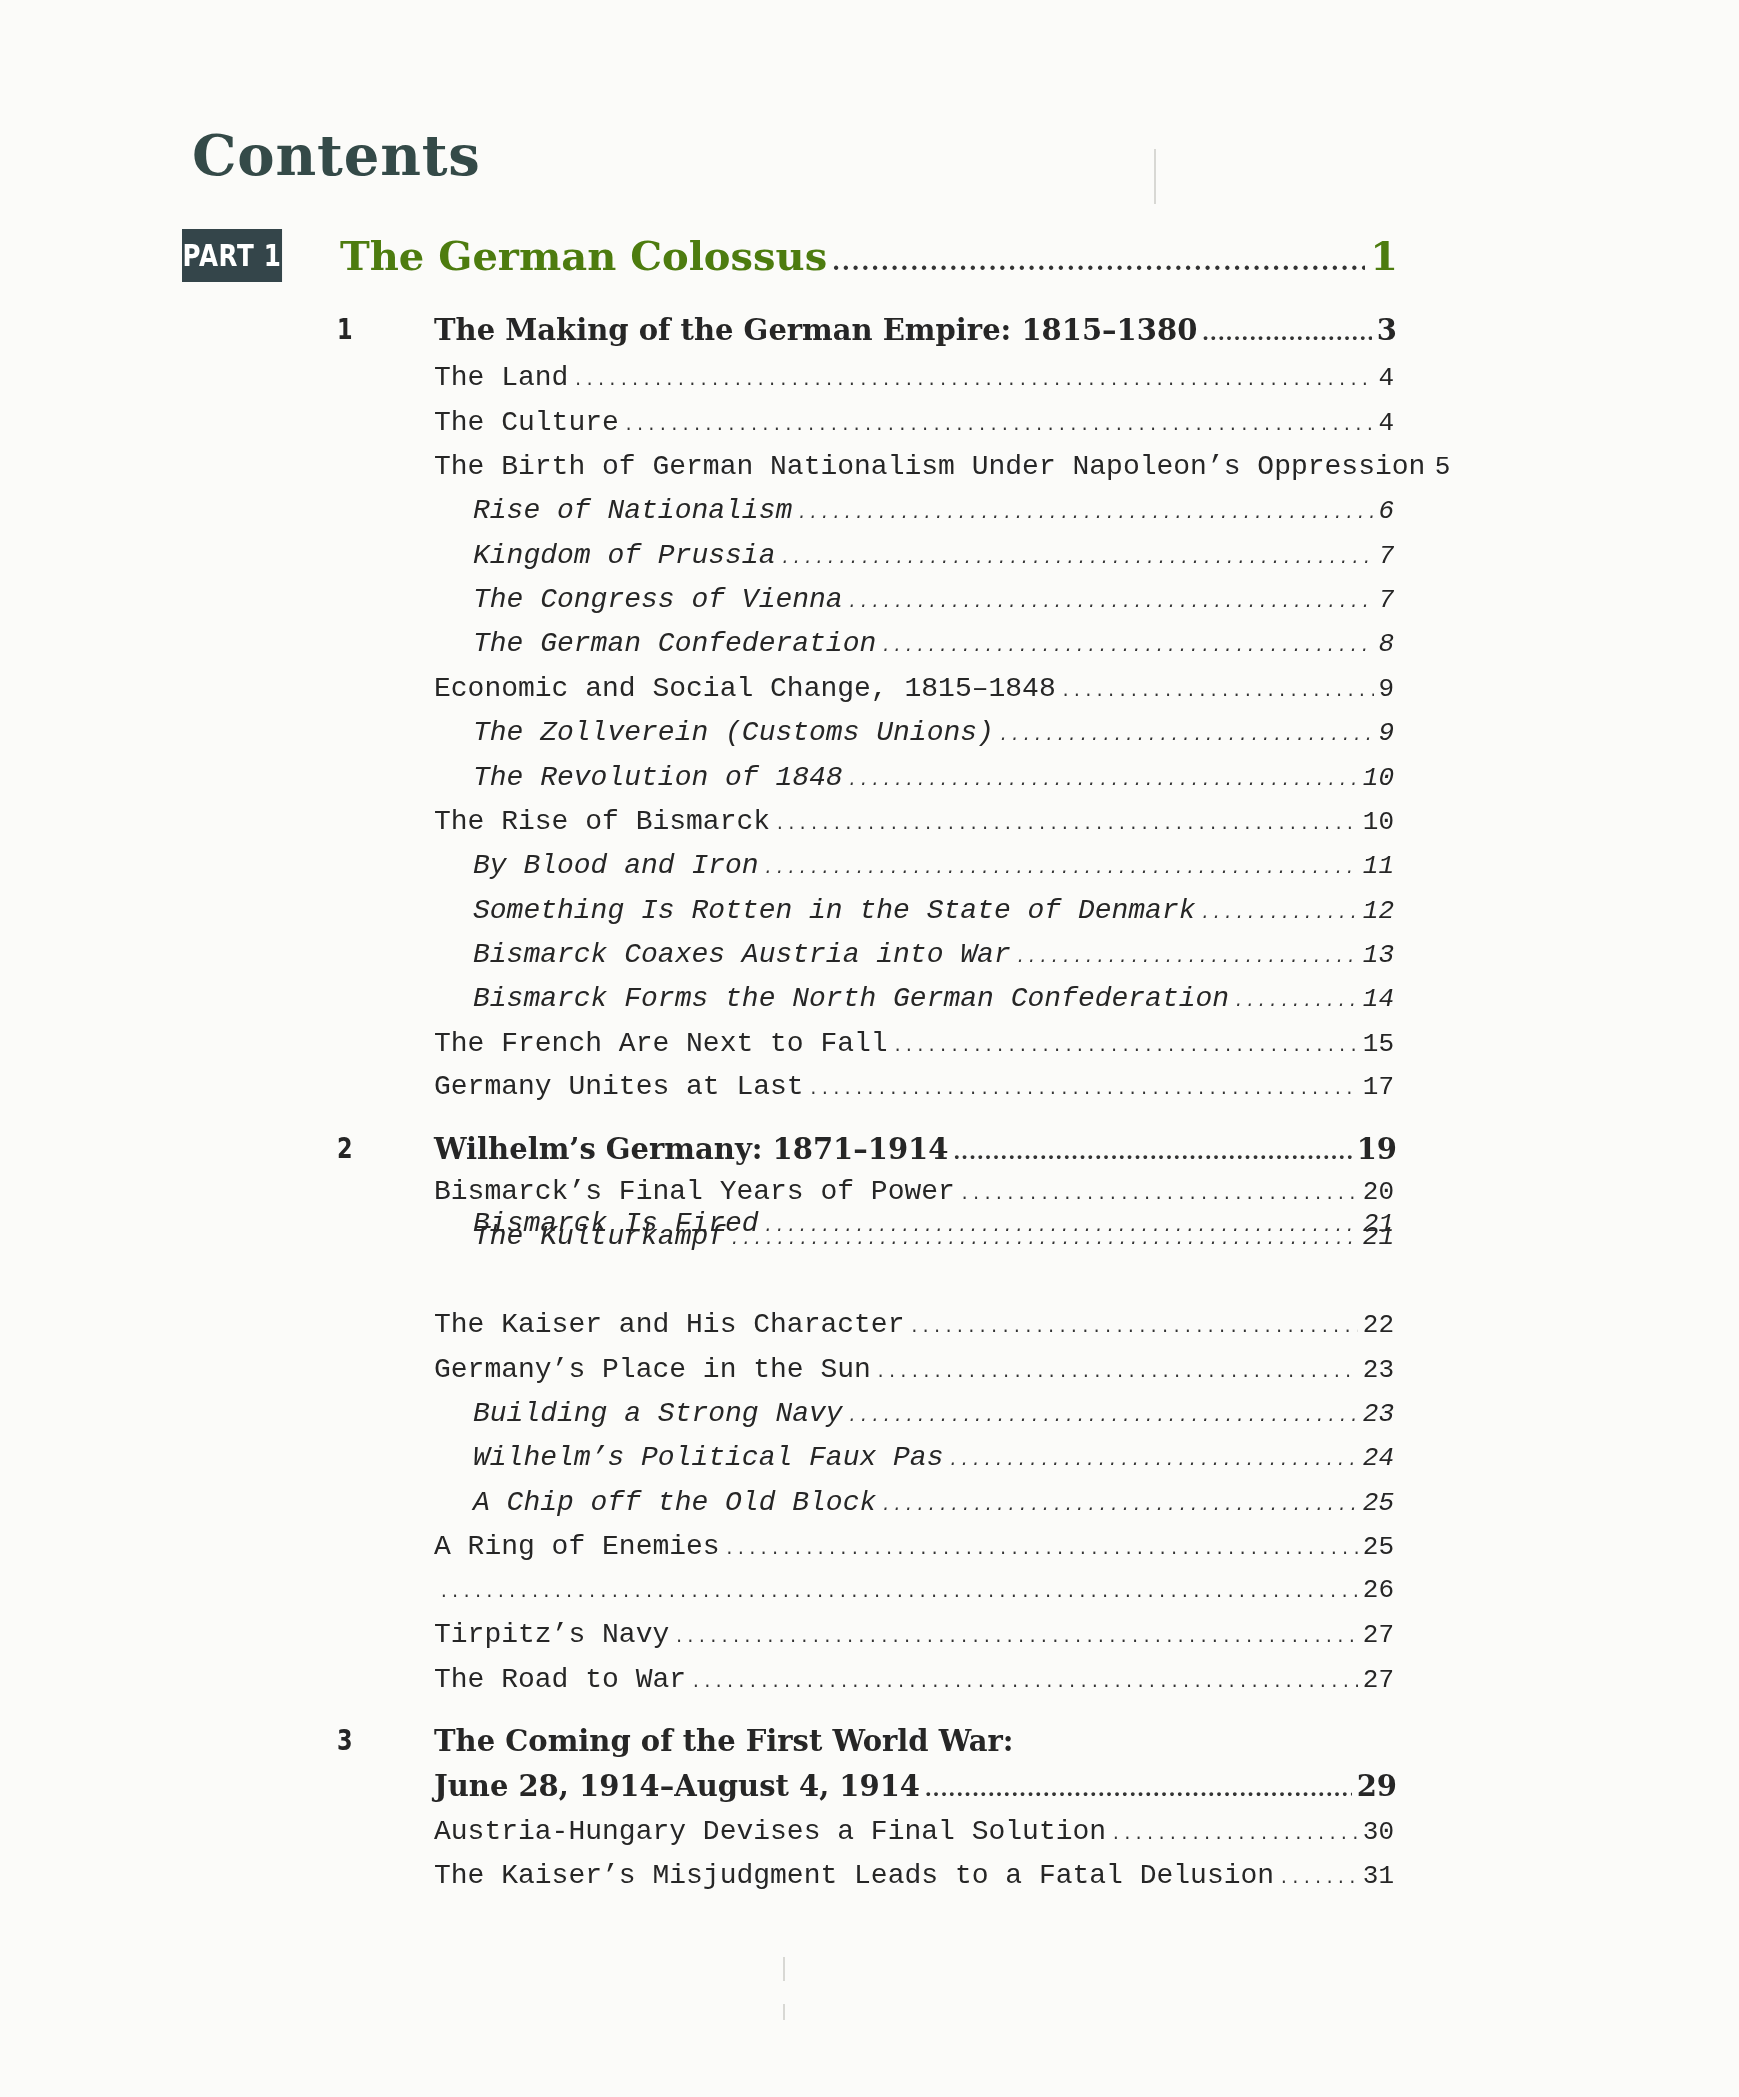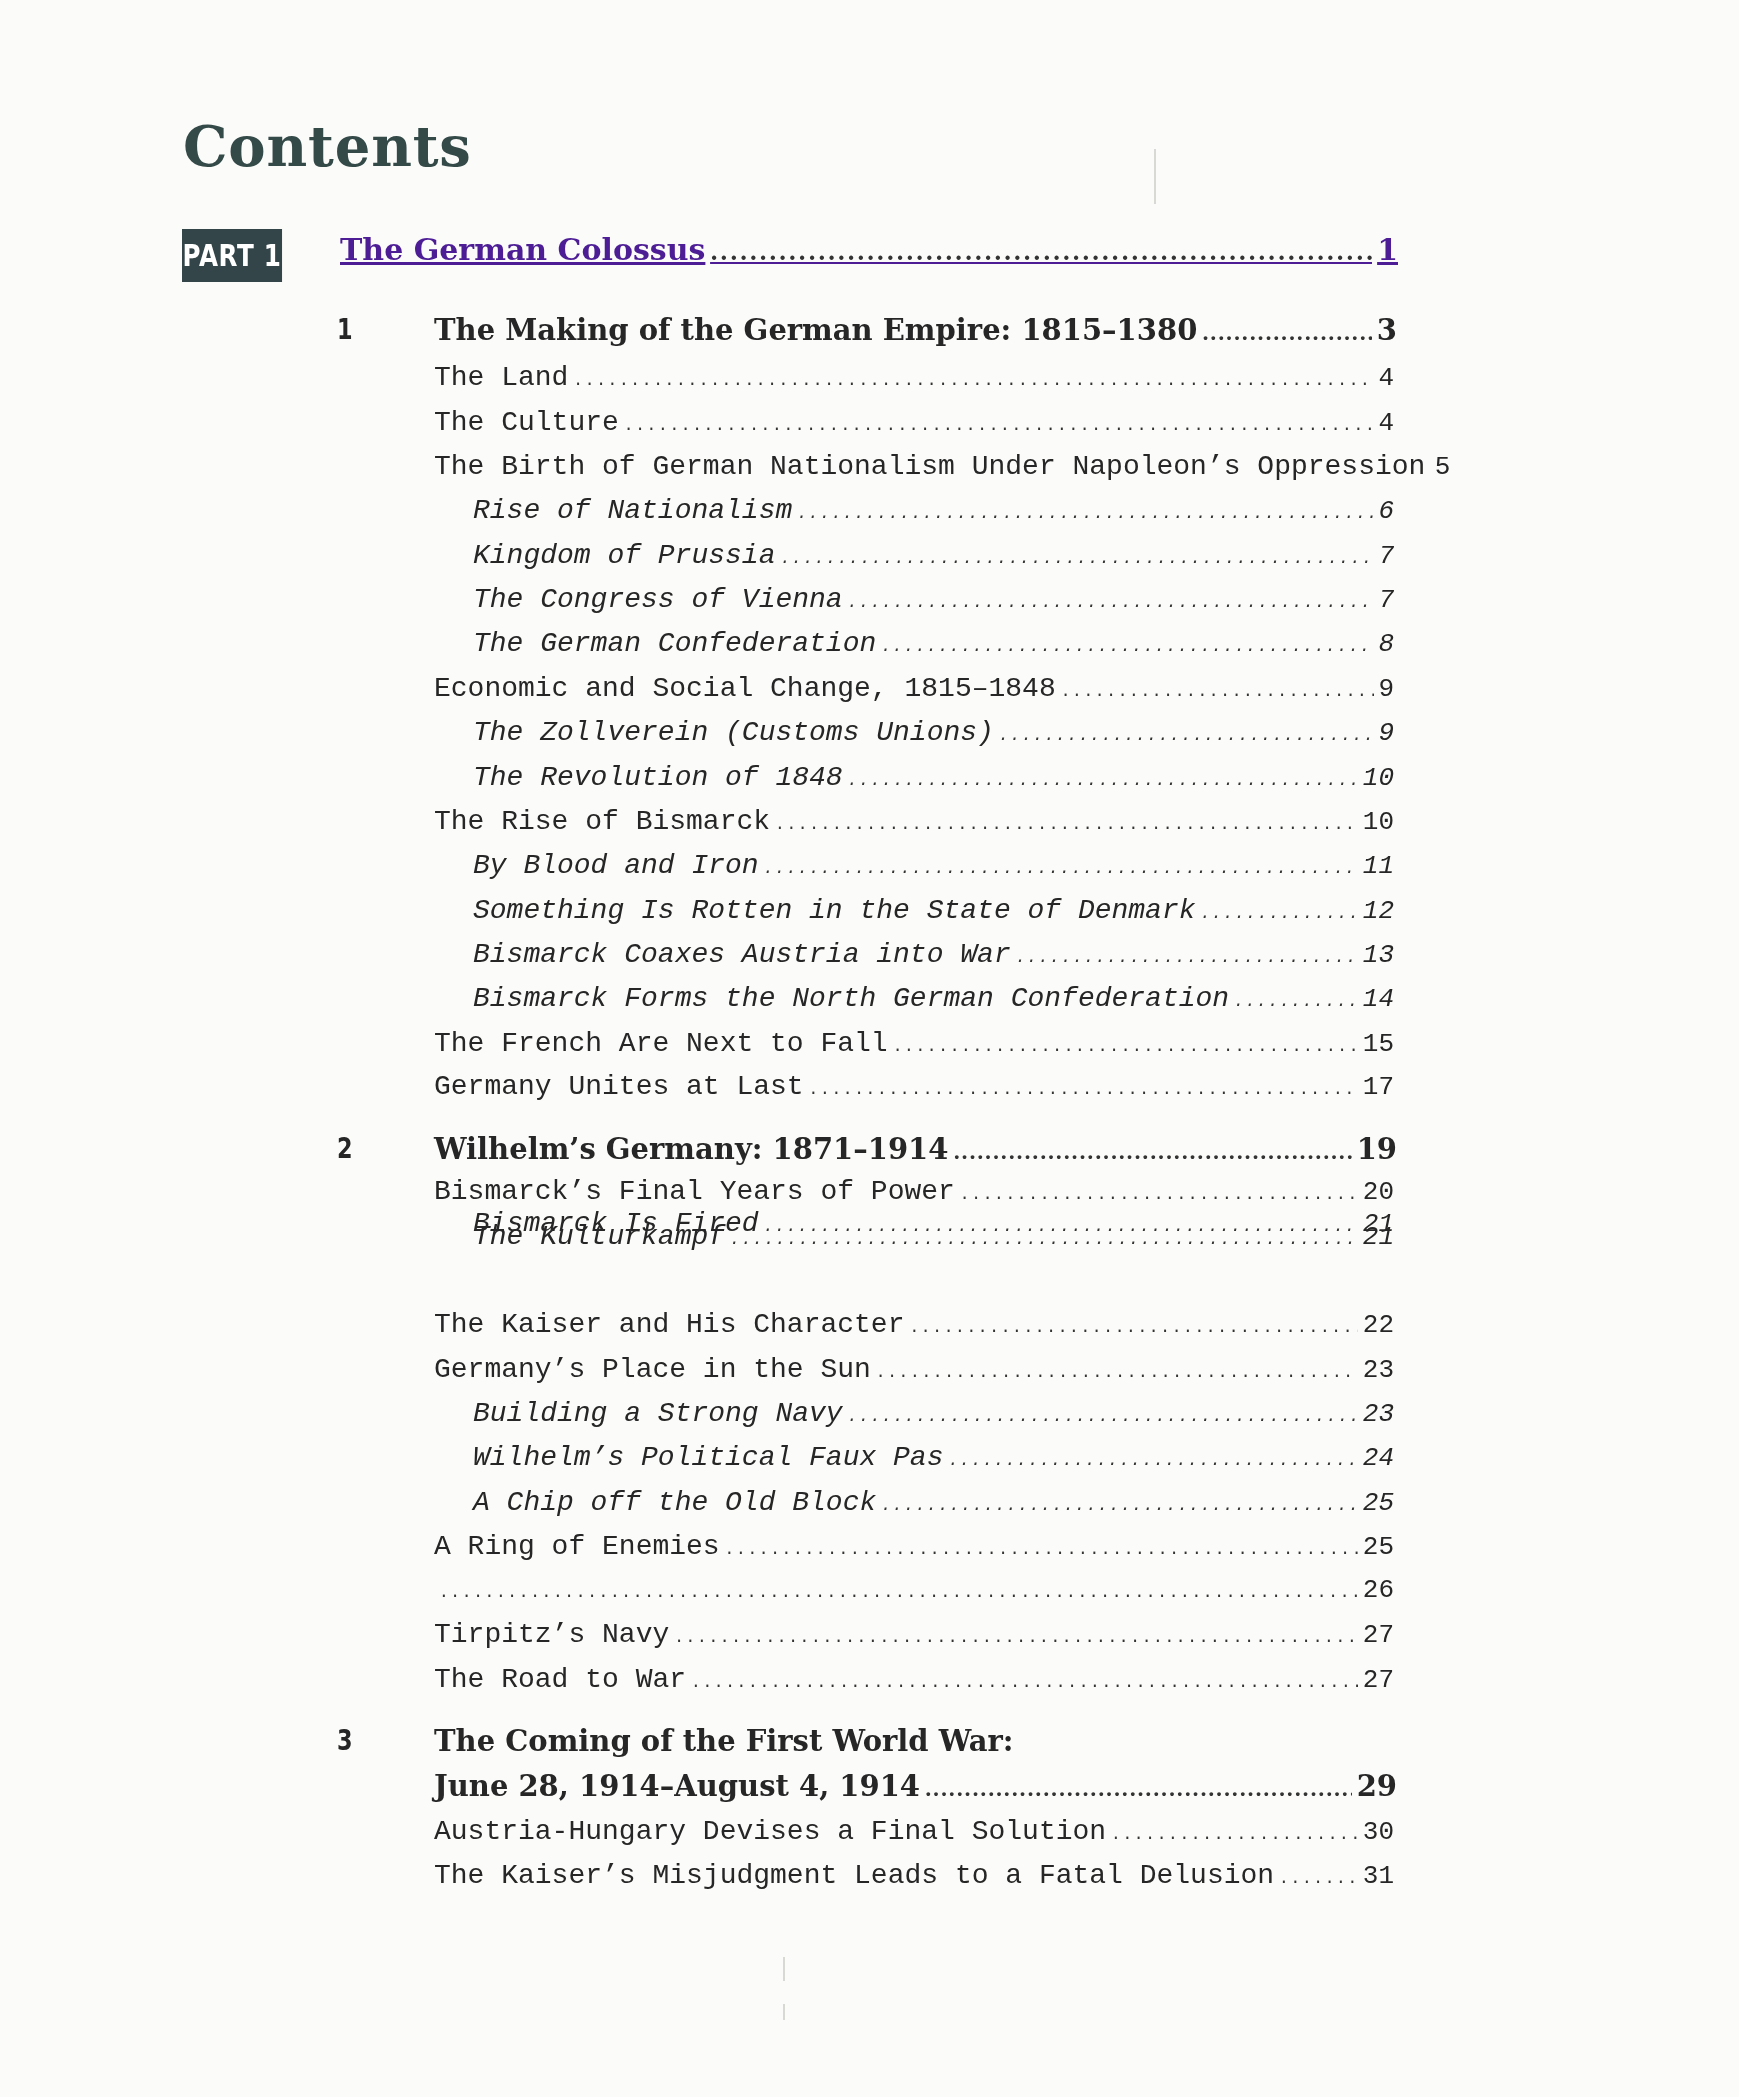--- a/index.html
+++ b/index.html
@@ -3,42 +3,42 @@
 <meta charset="utf-8">
 <style>
   html, body { margin:0; padding:0; }
   body {
     width:1740px; height:2097px; background:#fbfbf9; position:relative; overflow:hidden;
     color:#2b2b2b;
   }
   .page-title {
     position:absolute; left:180px; top:110px;
     font-family:"DejaVu Serif", serif; font-weight:bold; font-size:56px;
-    color:#344a48; letter-spacing:0.8px; margin:3px;
+    color:#344a48; letter-spacing:0.8px; margin:12px;
   }
   .part-row { position:absolute; left:182px; top:227px; width:1217px; height:56px; }
   .part-badge {
     position:absolute; left:0; top:1.6px; width:122px; height:53px; background:#34454a;
     color:#fff; font-family:"DejaVu Sans", sans-serif; font-weight:bold; font-size:30px;
     display:flex; align-items:center; justify-content:center; letter-spacing:0.8px;
     transform:scaleX(0.82); transform-origin:left center;
   }
   .part-badge span { white-space:nowrap; }
   .leader-row { position:absolute; display:flex; align-items:baseline; white-space:nowrap; }
   .leader-row .label { flex:0 0 auto; }
   .leader-row .dots {
     flex:1 1 auto; overflow:hidden; margin:0 4.7px; letter-spacing:0.8px; color:#333;
   }
   .leader-row .dots::after {
     content:"........................................................................................................................................................................................................................................................................";
   }
   .leader-row .page { flex:0 0 auto; text-align:right; }
   .part-title {
     left:340px; top:232px; width:1058px;
-    font-family:"DejaVu Serif", serif; font-weight:bold; font-size:30px; color:#4c1d95;text-decoration:underline;
+    font-family:"DejaVu Serif", serif; font-weight:bold; font-size:40px; color:#4d7c0f;
   }
   .part-title .dots { font-size:23.5px; font-weight:bold; letter-spacing:1.6px; }
   .chapter-num {
     position:absolute; left:337px; font-family:"DejaVu Sans", sans-serif; font-weight:bold;
     font-size:28px; color:#262626; transform:scaleX(0.8); transform-origin:left;
   }
   .chapter-title {
     font-family:"DejaVu Serif", serif; font-weight:bold; font-size:29px; color:#262626;
     left:434px; width:963px;
   }

